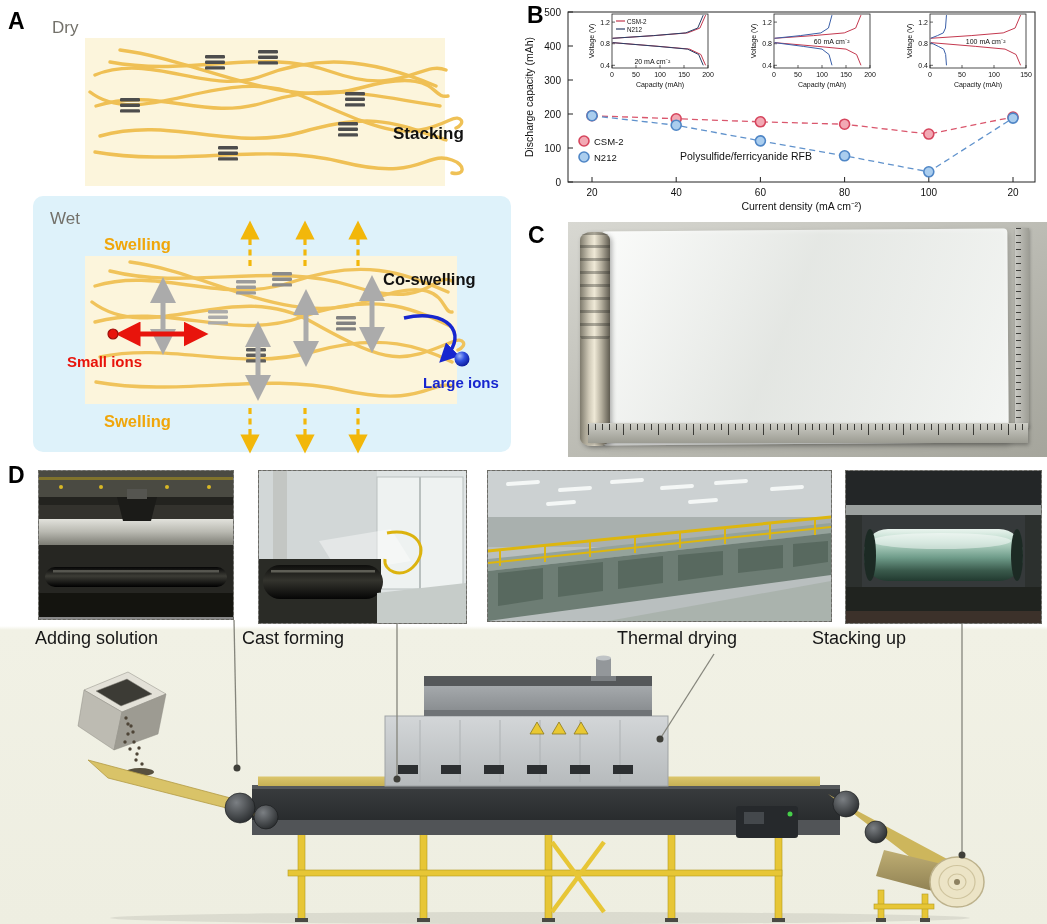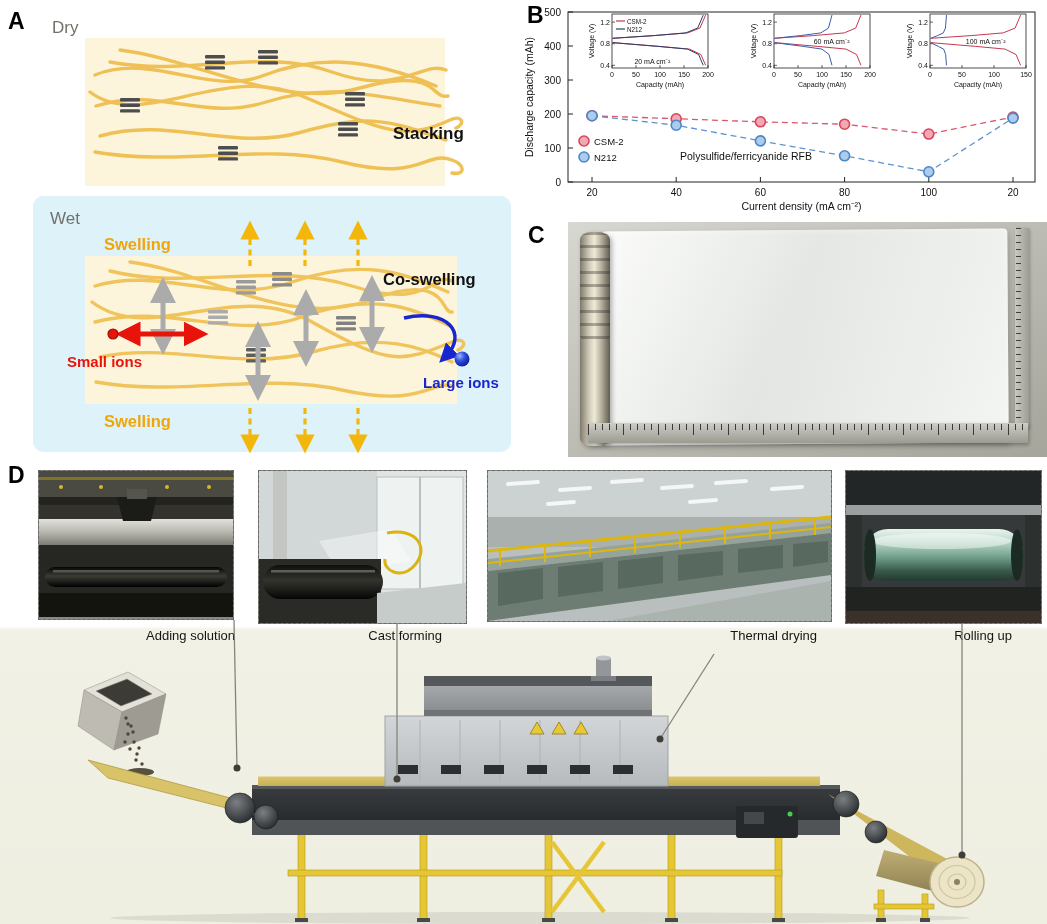--- a/index.html
+++ b/index.html
@@ -43,22 +43,22 @@
 
   
   #panel-d{position:absolute;left:0;top:458px;width:1047px;height:466px;
     background:linear-gradient(180deg,#ffffff 0,#ffffff 168px,#f1f1e5 172px,#eeeee1 100%);}
   .photo{position:absolute;border:1.5px dashed #6a6a64;background:#888;overflow:hidden;}
   #photo-1{left:38px;top:12px;width:194px;height:148px;}
   #photo-2{left:258px;top:12px;width:207px;height:152px;}
   #photo-3{left:487px;top:12px;width:343px;height:150px;}
   #photo-4{left:845px;top:12px;width:195px;height:152px;}
   .photo svg{display:block;}
-  .step-label{position:absolute;top:170px;width:200px;text-align:right;
-    font-size:13px;color:#151515;}
+  .step-label{position:absolute;top:170px;width:200px;text-align:left;
+    font-size:18px;color:#151515;}
   #label-1{left:35px;} #label-2{left:242px;} #label-3{left:617px;} #label-4{left:812px;}
   #machine-svg{position:absolute;left:0;top:196px;}
   #connector-svg{position:absolute;left:0;top:0;pointer-events:none;}
 </style>
 </head>
 <body>
 
 <div id="figure">
 
   <div id="letter-a" class="panel-letter">A</div>
@@ -420,21 +420,21 @@
         <ellipse cx="24" cy="84" rx="6" ry="26" fill="#1c2a24"></ellipse>
         <ellipse cx="171" cy="84" rx="6" ry="26" fill="#1c2a24"></ellipse>
         <rect y="116" width="195" height="36" fill="#20231f"></rect>
         <rect y="140" width="195" height="12" fill="#3c312a"></rect>
       </svg>
     </div>
 
     <div id="label-1" class="step-label">Adding solution</div>
     <div id="label-2" class="step-label">Cast forming</div>
     <div id="label-3" class="step-label">Thermal drying</div>
-    <div id="label-4" class="step-label">Rolling up</div>
+    <div id="label-4" class="step-label">Stacking up</div>
 
     <svg id="machine-svg" width="1047" height="270" viewBox="0 0 1047 270">
       <defs>
         <radialGradient id="gRoller" cx="38%" cy="32%" r="75%">
           <stop offset="0" stop-color="#7b7f83"></stop>
             <stop offset="1" stop-color="#26292b"></stop>
         </radialGradient>
         <linearGradient id="gDeck" x1="0" y1="0" x2="0" y2="1">
           <stop offset="0" stop-color="#3a3d3f"></stop>
             <stop offset="1" stop-color="#212426"></stop>

